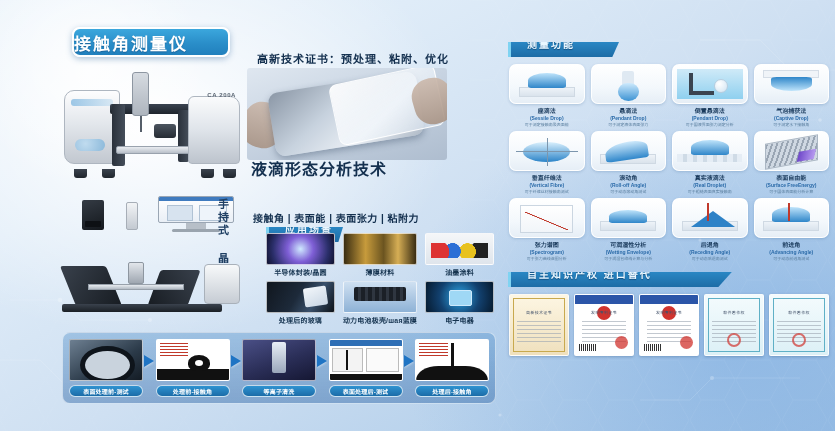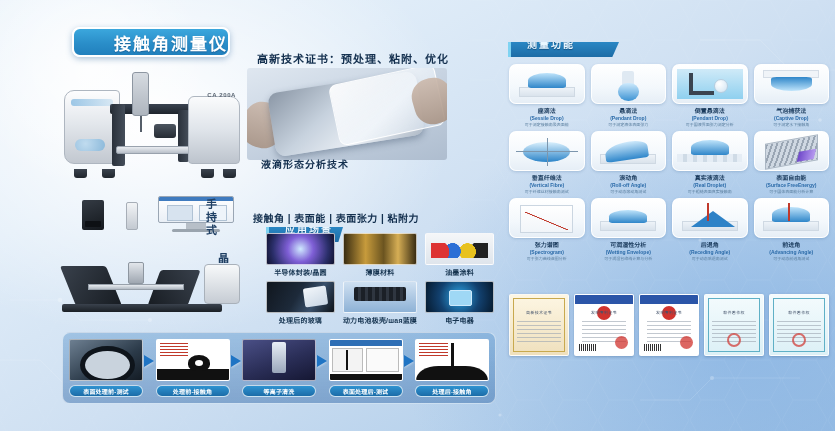--- a/index.html
+++ b/index.html
@@ -27,21 +27,21 @@
   .tex svg { width: 100%; height: 100%; display: block; }
 
   
   .main-title {
     position: absolute; left: 72px; top: 27px;
     width: 158px; height: 30px;
     border-radius: 8px;
     background: linear-gradient(180deg, #3ba7dd 0%, #2a8ec9 55%, #2180bd 100%);
     border: 2px solid #ffffff;
     box-shadow: 0 2px 6px rgba(30,90,150,.35);
-    display: flex; align-items: center; justify-content: flex-end;
+    display: flex; align-items: center; justify-content: flex-start;
   }
   .main-title span {
     color: #ffffff;
     font-size: 17px;
     font-weight: bold;
     letter-spacing: 2px;
     text-shadow: 0 1px 1px rgba(20,70,120,.5);
   }
 
   
@@ -192,21 +192,21 @@
     border-radius:8px; transform:rotate(-12deg);
     border:1px solid rgba(255,255,255,.8);
   }
   .sq-hand{
     position:absolute; width:40px; height:46px; border-radius:18px;
     background:linear-gradient(180deg,#cbb8ab,#a89384); opacity:.9;
   }
   .sq-hand.l{ left:-4px; top:34px; transform:rotate(14deg); }
   .sq-hand.r{ right:-6px; top:10px; transform:rotate(-16deg); }
   .sq-cap1{
-    position:absolute; left:14px; top:106px; font-size:10px; font-weight:bold; color:#14304f; letter-spacing:1px;
+    position:absolute; left:4px; top:106px; font-size:16px; font-weight:bold; color:#14304f; letter-spacing:1px;
   }
   .sq-cap2{
     position:absolute; left:6px; top:120px; font-size:10px; font-weight:bold; color:#14304f; letter-spacing:.5px;margin-top:40px;
   }
 
   
   .apps { position:absolute; left:266px; top:215px; width:228px; height:108px; }
   .app-grid{
     position:absolute; left:0; top:18px; width:228px;
     display:grid; grid-template-columns:repeat(3,1fr); gap:4px 8px;
@@ -441,21 +441,21 @@
     <div class="dev-mon">
       <div class="screen">
         <div class="bar"></div>
         <div class="img"></div>
         <div class="img2"></div>
       </div>
       <div class="stand"></div>
       <div class="base"></div>
     </div>
   </div>
-  <div class="vlabel" style="left:204px;top:198px;">手持式</div>
+  <div class="vlabel" style="left:216px;top:198px;">手持式</div>
   <div class="vlabel" style="left:216px;top:252px;">晶圆专用</div>
 
   <div class="wafer">
     <div class="wf-armL"></div>
     <div class="wf-armR"></div>
     <div class="wf-stage"></div>
     <div class="wf-head"></div>
     <div class="wf-base"></div>
     <div class="wf-right"></div>
   </div>
@@ -682,20 +682,23 @@
             <div class="shape-spray"></div>
           </div>
           <div class="mf-zh">前进角</div>
           <div class="mf-en">(Advancing Angle)</div>
           <div class="mf-desc">可于动态前进角测试</div>
         </div>
       </div>
   </div>
 
   <div class="certs">
+    <div class="sec-badge wide" style="left:3px;top:0;padding-right:80px;">
+      <span>自主知识产权 进口替代</span>
+    </div>
     <div class="cert-grid" id="cert-grid">
         <div class="cert c-gold">
           <div class="ttl">高新技术证书</div>
           <div class="lines"></div>
         </div>
         <div class="cert c-pat">
           <div class="hdr"></div>
           <div class="seal"></div>
           <div class="ttl">发明专利证书</div>
           <div class="lines"></div>

